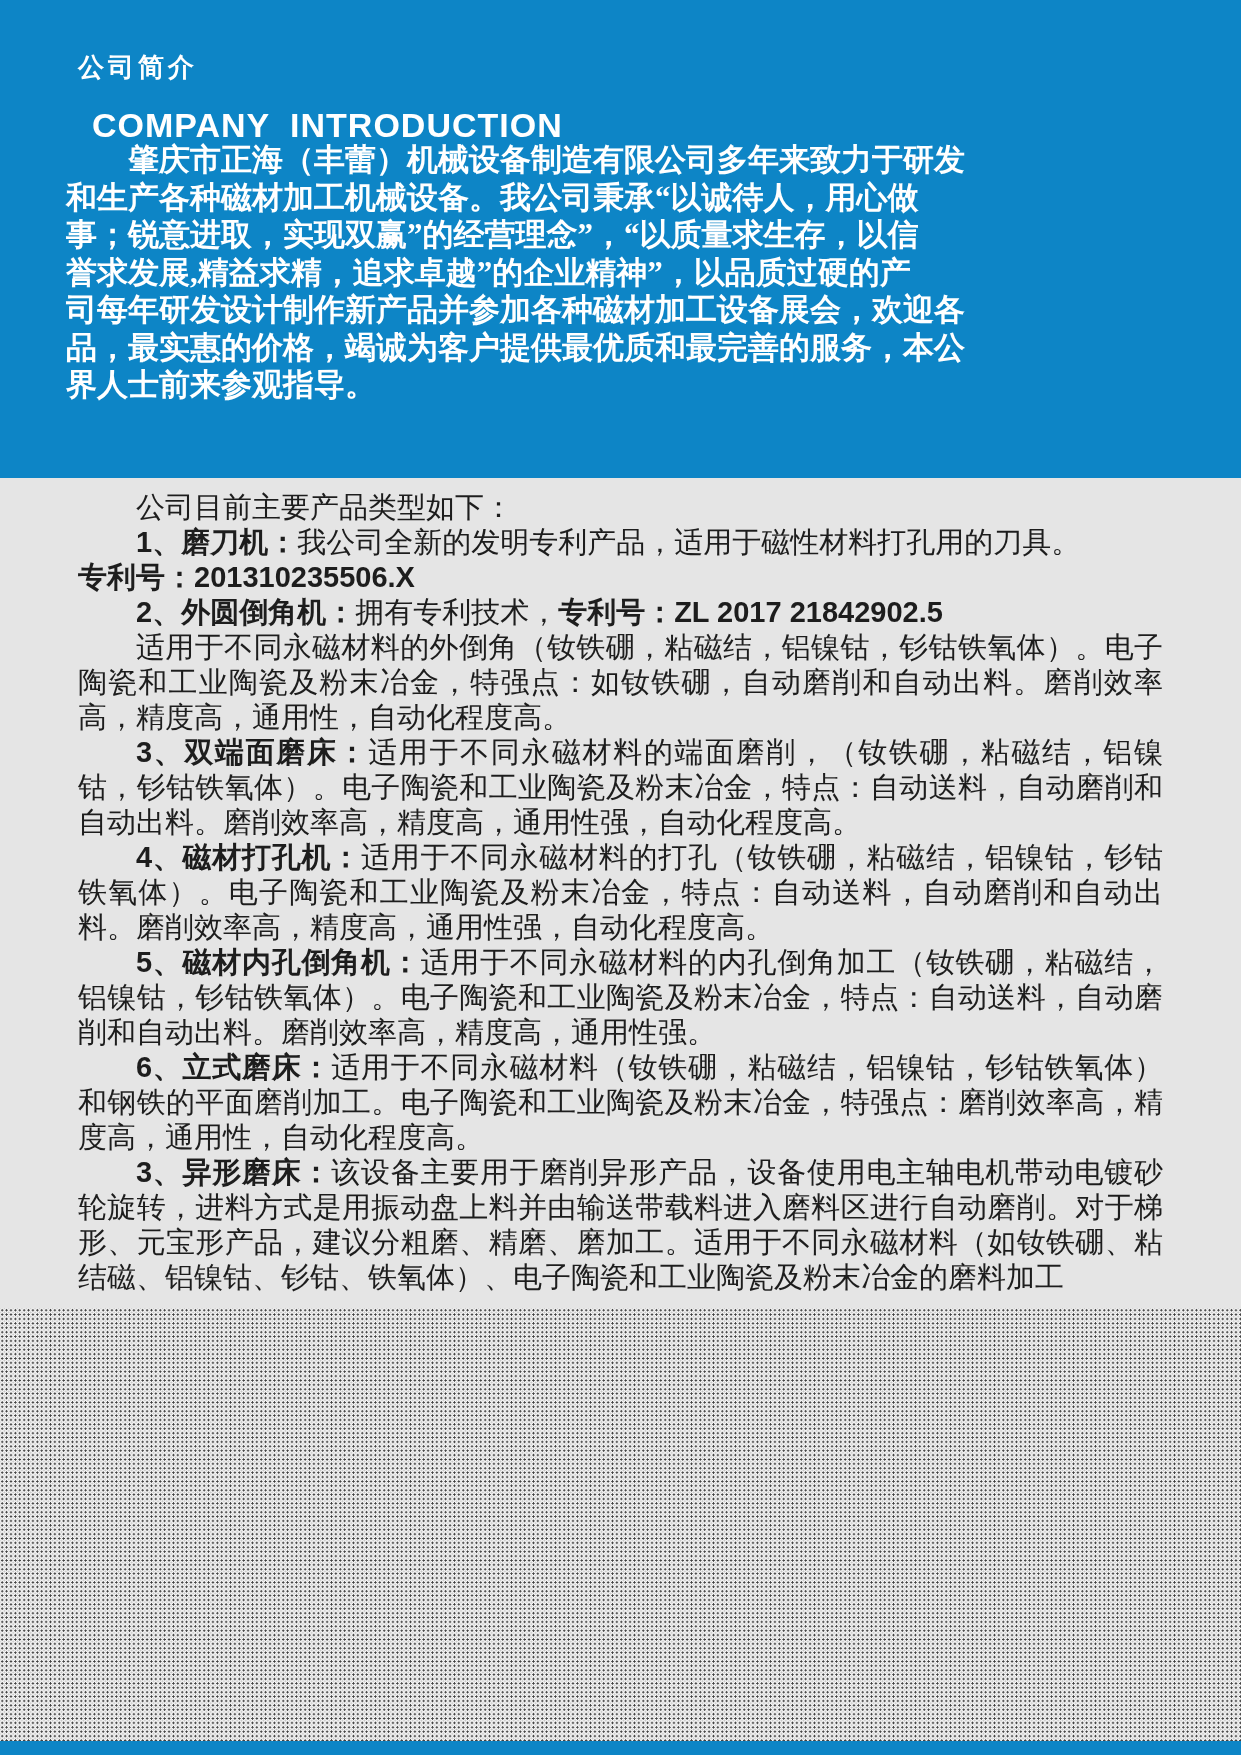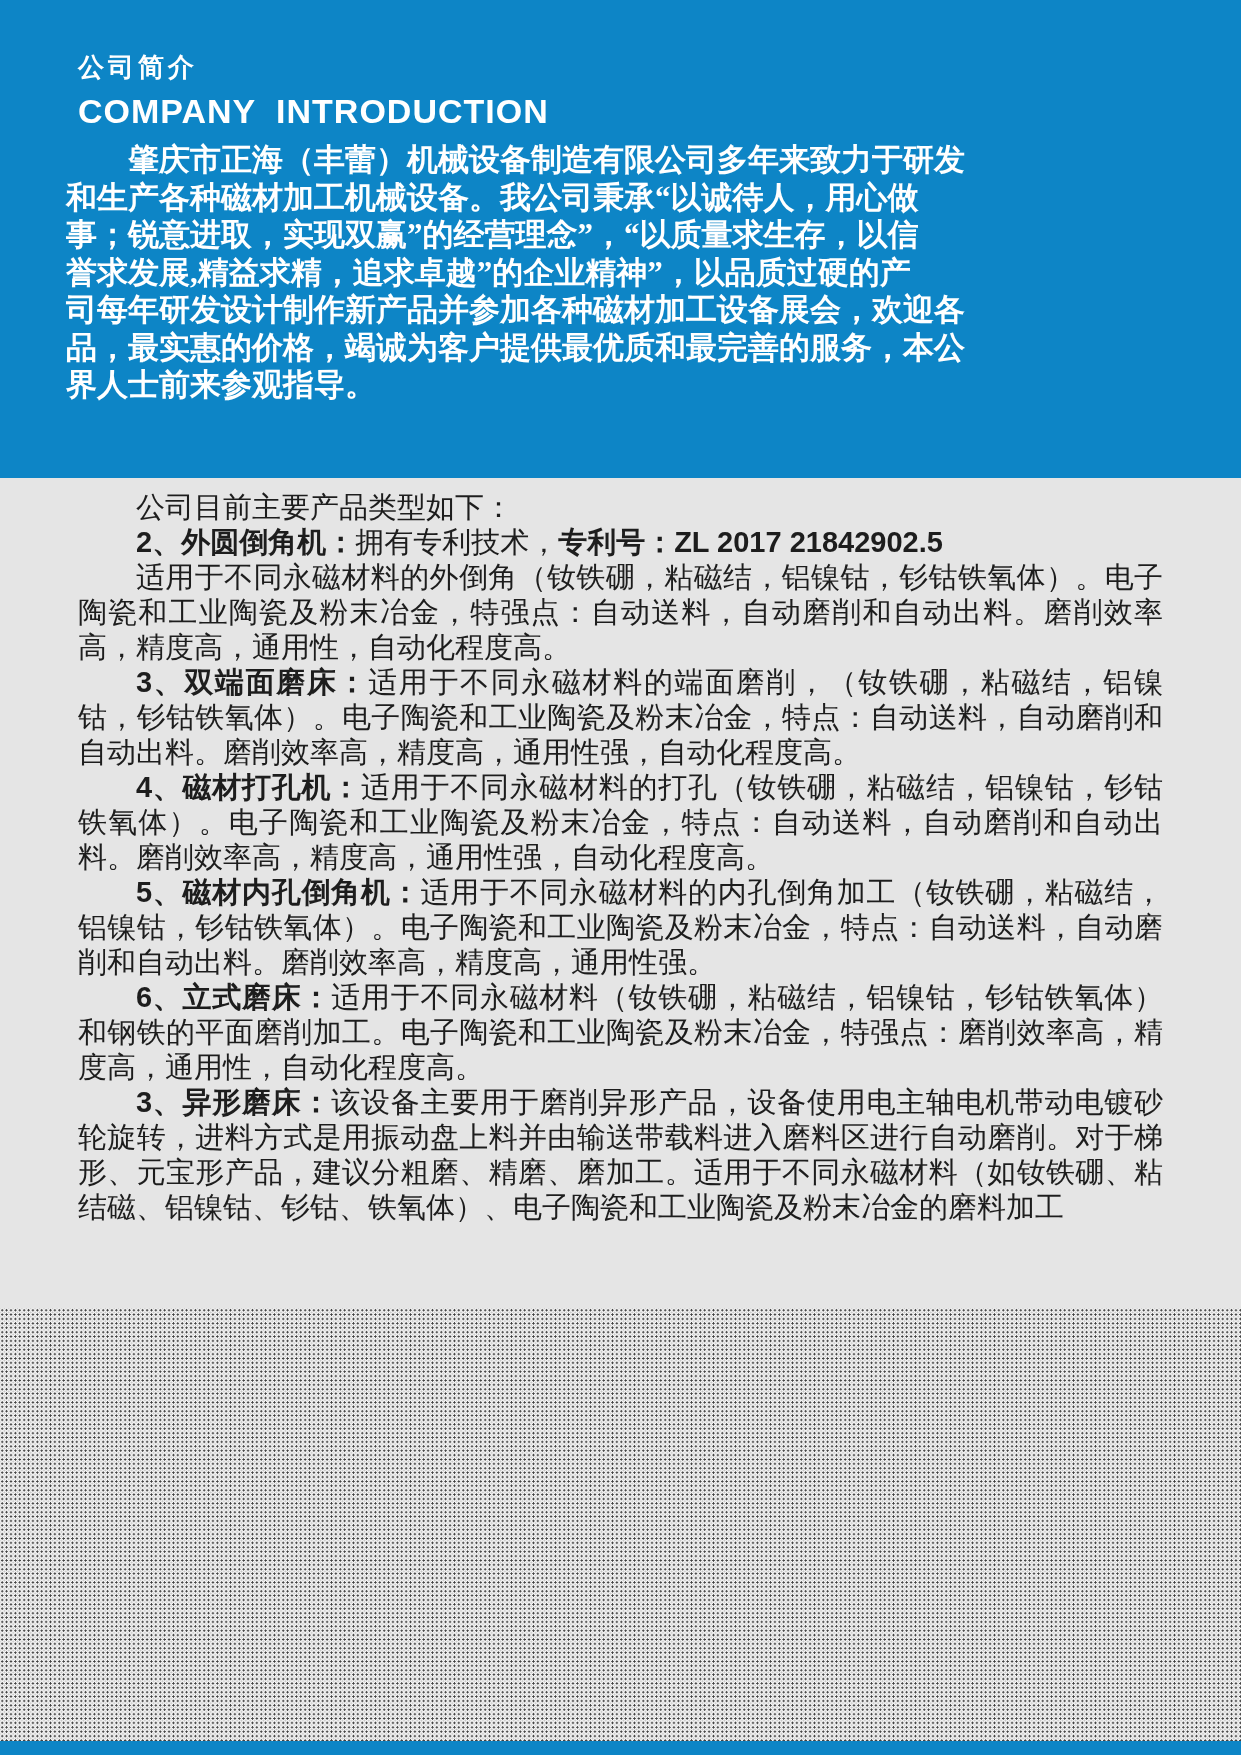--- a/index.html
+++ b/index.html
@@ -11,21 +11,21 @@
   .blue-header{
     position:absolute;top:0;left:0;width:1241px;height:478px;
     background:#0d85c6;
   }
   .title-cn{
     position:absolute;left:78px;top:50px;margin:0;
     font-size:26px;font-weight:bold;color:#ffffff;letter-spacing:4px;
     font-family:"Liberation Sans","DejaVu Sans",sans-serif;
   }
   .title-en{
-    position:absolute;left:78px;top:92px;margin:0;
+    position:absolute;left:78px;top:92px;margin:14px;
     font-size:34px;font-weight:bold;color:#ffffff;letter-spacing:1px;word-spacing:10px;
     font-family:"Liberation Sans","DejaVu Sans",sans-serif;
   }
   .blue-para{
     position:absolute;left:66px;top:141px;width:1152px;
     font-family:"Liberation Serif","DejaVu Serif",serif;
     font-weight:bold;font-size:31px;line-height:37.5px;color:#ffffff;
     text-align:left;
   }
   .blue-para .indent{text-indent:2em;}
@@ -73,23 +73,24 @@
       <div>司每年研发设计制作新产品并参加各种磁材加工设备展会，欢迎各</div>
       <div>品，最实惠的价格，竭诚为客户提供最优质和最完善的服务，本公</div>
       <div>界人士前来参观指导。</div>
     </div>
   </header>
 
   <section class="white-area">
     <div class="products">
       <p>公司目前主要产品类型如下：</p>
 
+      <p><b>1、磨刀机：</b><span>我公司全新的发明专利产品，适用于磁性材料打孔用的刀具。</span><br><b>专利号：201310235506.X</b></p>
 
       <p><b>2、外圆倒角机：</b><span>拥有专利技术，</span><b>专利号：ZL 2017 21842902.5</b></p>
-      <p>适用于不同永磁材料的外倒角（钕铁硼，粘磁结，铝镍钴，钐钴铁氧体）。电子陶瓷和工业陶瓷及粉末冶金，特强点：自动送料，自动磨削和自动出料。磨削效率高，精度高，通用性，自动化程度高。</p>
+      <p>适用于不同永磁材料的外倒角（钕铁硼，粘磁结，铝镍钴，钐钴铁氧体）。电子陶瓷和工业陶瓷及粉末冶金，特强点：如钕铁硼，自动磨削和自动出料。磨削效率高，精度高，通用性，自动化程度高。</p>
 
       <p><b>3、双端面磨床：</b><span>适用于不同永磁材料的端面磨削，（钕铁硼，粘磁结，铝镍钴，钐钴铁氧体）。电子陶瓷和工业陶瓷及粉末冶金，特点：自动送料，自动磨削和自动出料。磨削效率高，精度高，通用性强，自动化程度高。</span></p>
 
       <p><b>4、磁材打孔机：</b><span>适用于不同永磁材料的打孔（钕铁硼，粘磁结，铝镍钴，钐钴铁氧体）。电子陶瓷和工业陶瓷及粉末冶金，特点：自动送料，自动磨削和自动出料。磨削效率高，精度高，通用性强，自动化程度高。</span></p>
 
       <p><b>5、磁材内孔倒角机：</b><span>适用于不同永磁材料的内孔倒角加工（钕铁硼，粘磁结，铝镍钴，钐钴铁氧体）。电子陶瓷和工业陶瓷及粉末冶金，特点：自动送料，自动磨削和自动出料。磨削效率高，精度高，通用性强。</span></p>
 
       <p><b>6、立式磨床：</b><span>适用于不同永磁材料（钕铁硼，粘磁结，铝镍钴，钐钴铁氧体）和钢铁的平面磨削加工。电子陶瓷和工业陶瓷及粉末冶金，特强点：磨削效率高，精度高，通用性，自动化程度高。</span></p>
 
       <p><b>3、异形磨床：</b><span>该设备主要用于磨削异形产品，设备使用电主轴电机带动电镀砂轮旋转，进料方式是用振动盘上料并由输送带载料进入磨料区进行自动磨削。对于梯形、元宝形产品，建议分粗磨、精磨、磨加工。适用于不同永磁材料（如钕铁硼、粘结磁、铝镍钴、钐钴、铁氧体）、电子陶瓷和工业陶瓷及粉末冶金的磨料加工</span></p>

